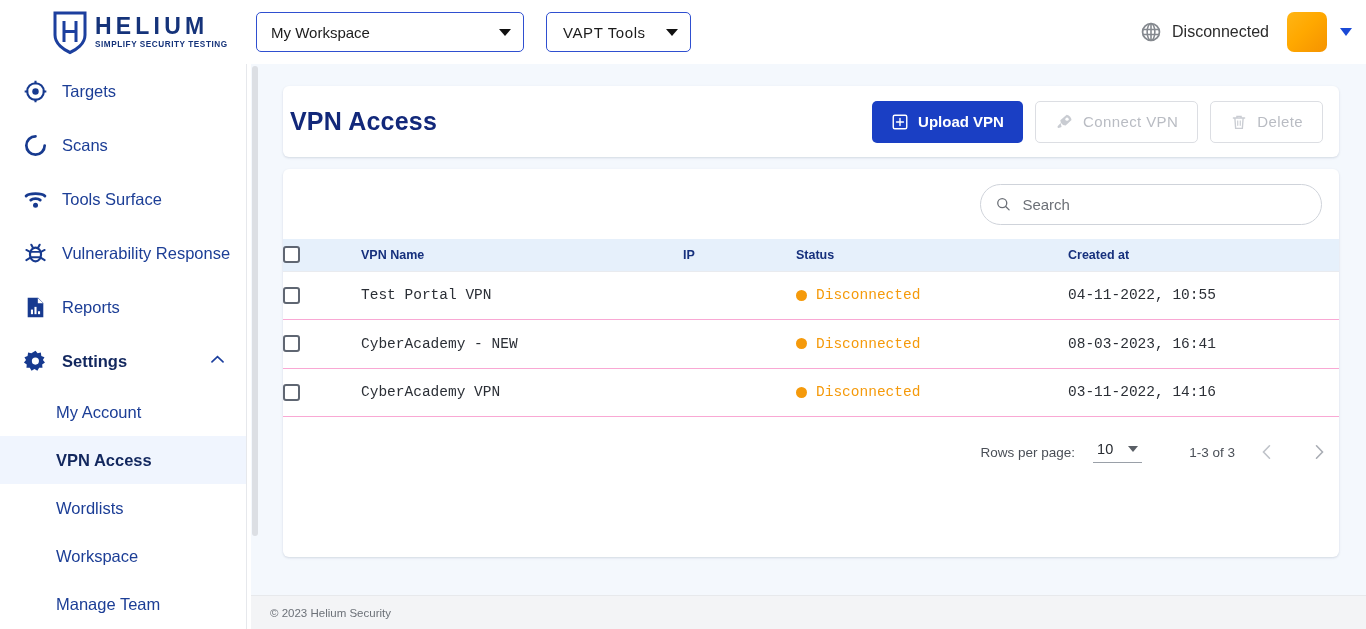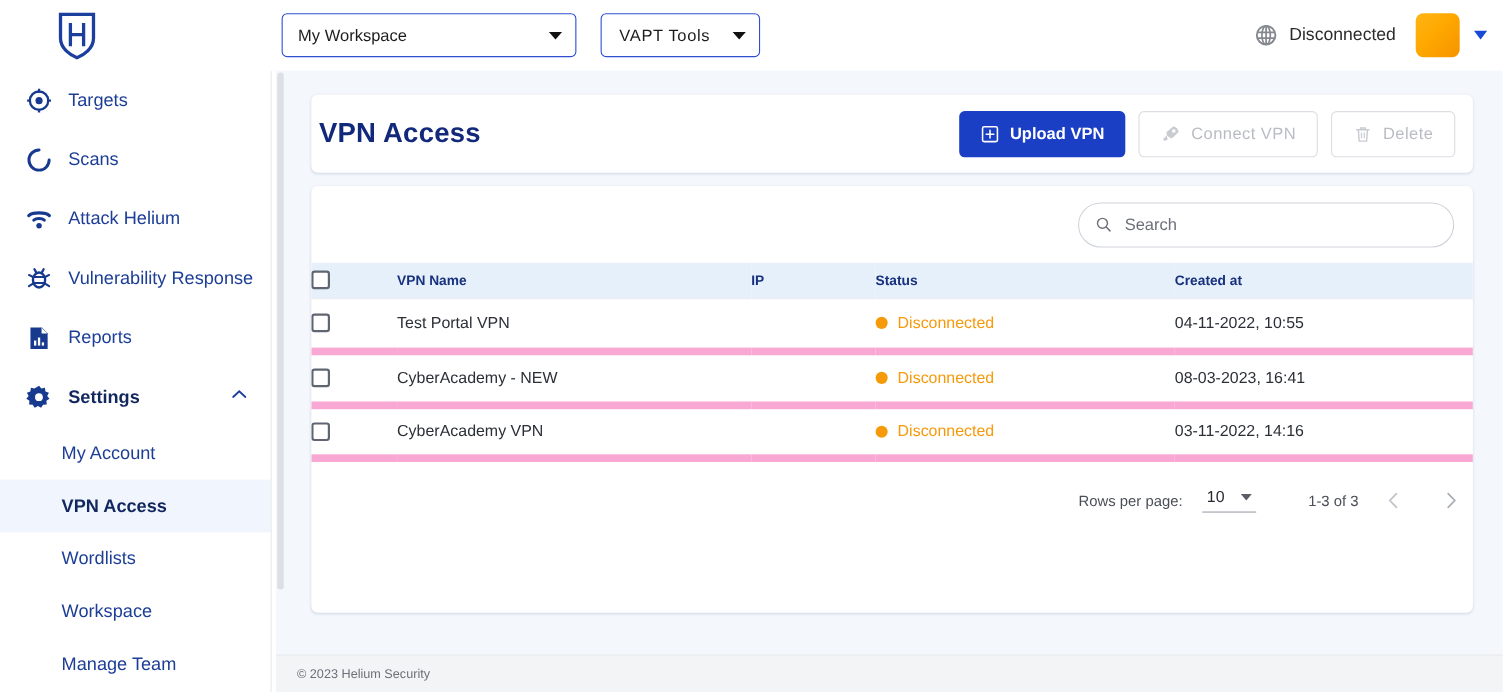--- a/index.html
+++ b/index.html
@@ -170,21 +170,21 @@
     font-family: "Liberation Sans", sans-serif;
   }
   .search-inp::placeholder { color: #6c7077; }
 
   table.vpn { width: 100%; border-collapse: collapse; table-layout: fixed; }
   table.vpn thead tr { background: #e6f0fb; height: 32px; margin-top: 28px; }
   table.vpn th {
     text-align: left; font-size: 12.5px; font-weight: 700;
     color: #16307d; padding: 0;
   }
-  table.vpn tbody tr { height: 48.5px; border-bottom: 7px solid #f9a8d4; }
+  table.vpn tbody tr { height: 48.5px; border-bottom: 1px solid #f9a8d4; font-family: Liberation Mono, monospace; }
   table.vpn tbody tr:first-child { border-top: 1px solid #e9ebef; }
   table.vpn td { font-size: 14.5px; color: #2b2f36; padding: 0; }
   .col-cb  { width: 78px; }
   .col-nm  { width: 322px; }
   .col-ip  { width: 113px; }
   .col-st  { width: 272px; }
   .col-cr  { width: auto; }
   .cbcell { padding-left: 22px; }
   .cbox {
     width: 17px; height: 17px; border: 2px solid #5f6672;
@@ -226,20 +226,24 @@
 </head>
 <body>
 
 <div class="topbar">
 
   <div class="logo-wrap">
     <svg class="logo-shield" width="36" height="46" viewBox="0 0 36 46">
       <path d="M3 4 H33 V26 C33 35 24 41 18 43.5 C12 41 3 35 3 26 Z" fill="none" stroke="#1c3f9e" stroke-width="3"></path>
       <path d="M12 12 V33 M24 12 V33 M12 22.5 H24" stroke="#1c3f9e" stroke-width="3" fill="none"></path>
     </svg>
+    <div class="logo-text">
+      <div class="logo-name">HELIUM</div>
+      <div class="logo-tag">SIMPLIFY SECURITY TESTING</div>
+    </div>
   </div>
 
   <div class="ws-select">
     <span class="lbl">My Workspace</span>
     <span class="caret-dn"></span>
   </div>
 
   <div class="vapt-select">
     <span class="lbl">VAPT Tools</span>
     <span class="caret-dn"></span>
@@ -282,21 +286,21 @@
   </div>
 
   <div class="nav-item">
     <span class="nav-ico">
       <svg width="25" height="25" viewBox="0 0 24 24">
         <path d="M3 8.6 C6 5.6 18 5.6 21 8.6" fill="none" stroke="#173a8f" stroke-width="2.8" stroke-linecap="round"></path>
         <path d="M7.4 12.6 C9.4 10.8 14.6 10.8 16.6 12.6" fill="none" stroke="#173a8f" stroke-width="2.6" stroke-linecap="round"></path>
         <circle cx="12" cy="17.6" r="2.4" fill="#173a8f"></circle>
       </svg>
     </span>
-    <span class="nav-lbl">Attack Helium</span>
+    <span class="nav-lbl">Tools Surface</span>
   </div>
 
   <div class="nav-item">
     <span class="nav-ico">
       <svg width="25" height="25" viewBox="0 0 24 24">
         <ellipse cx="12" cy="13" rx="5.3" ry="6.6" fill="none" stroke="#173a8f" stroke-width="2.1"></ellipse>
         <path d="M6.7 10.4 H17.3 M6.7 15.6 H17.3" stroke="#173a8f" stroke-width="1.8"></path>
         <path d="M9.6 6.6 L8 3.6 M14.4 6.6 L16 3.6" stroke="#173a8f" stroke-width="2" stroke-linecap="round"></path>
         <path d="M6.7 10.4 L3.2 8.6 M17.3 10.4 L20.8 8.6 M6.7 16.2 L3.2 18.4 M17.3 16.2 L20.8 18.4" stroke="#173a8f" stroke-width="1.8" stroke-linecap="round"></path>
       </svg>

